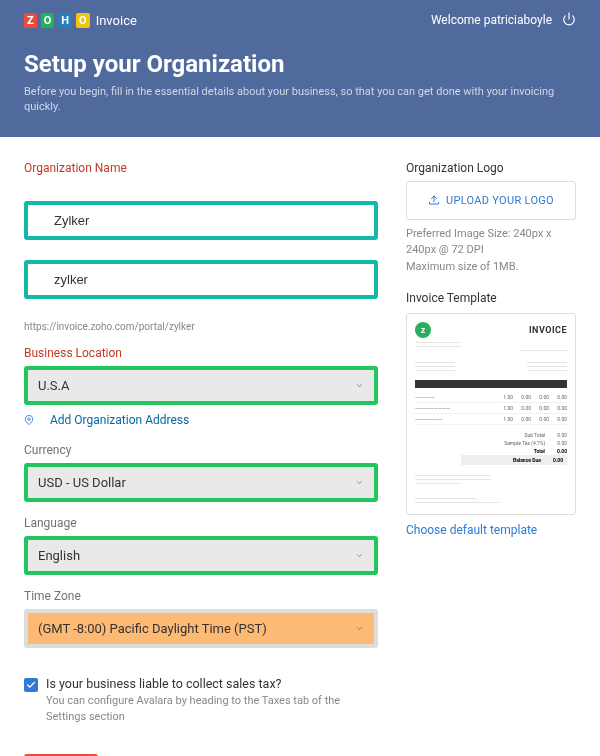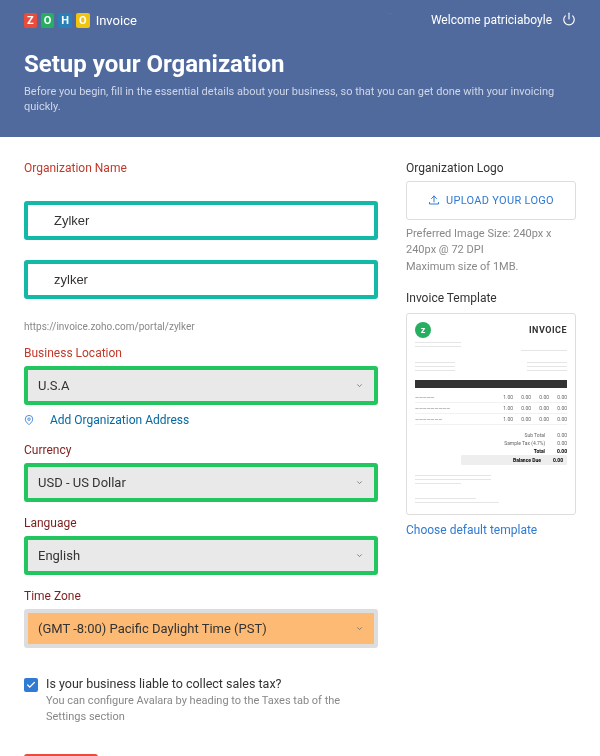--- a/index.html
+++ b/index.html
@@ -33,21 +33,21 @@
   .brand .prod { color:#fff; font-size:13px; margin-left:2px;}
   .welcome { display:flex; align-items:center; gap:10px; font-size:12px; }
   .power { width:14px; height:14px; stroke:#fff; }
   h1 { font-weight:700; font-size:24px; margin: 10px 0 6px 0; color:#fff; }
   .subhead { font-size:11px; color: #cfd7e8; line-height:1.4; }
 
   .content { display:flex; padding: 24px; gap: 28px; }
   .left { flex: 1 1 58%; min-width:0; }
   .right { flex: 0 0 170px; }
 
-  .field-label { font-size:12px; margin: 14px 0 6px 0; display:block; color:#7f1d1d; }
+  .field-label { font-size:12px; margin: 14px 0 6px 0; display:block; color:#737373; }
   .field-label.req { color:#c0392b; }
   .field-label .help { color:#c0392b; border:1px solid #c0392b; border-radius:50%; width:12px; height:12px; display:inline-flex; align-items:center; justify-content:center; font-size:9px; margin-left:4px; }
   .left > .field-label:first-child { margin-top:0; }
 
   input[type=text].textbox {
     width:100%; padding:8px 26px; font-size:13px;
     border:4px solid #14b8a6; border-radius:3px; background:#fff; color:#333;margin-top:20px;
   }
   .hint { font-size:10px; color:#888; margin-top:22px; }
   .link { color:#0369a1; font-size:12px; display:inline-flex; align-items:center; gap:16px; cursor:pointer; }

